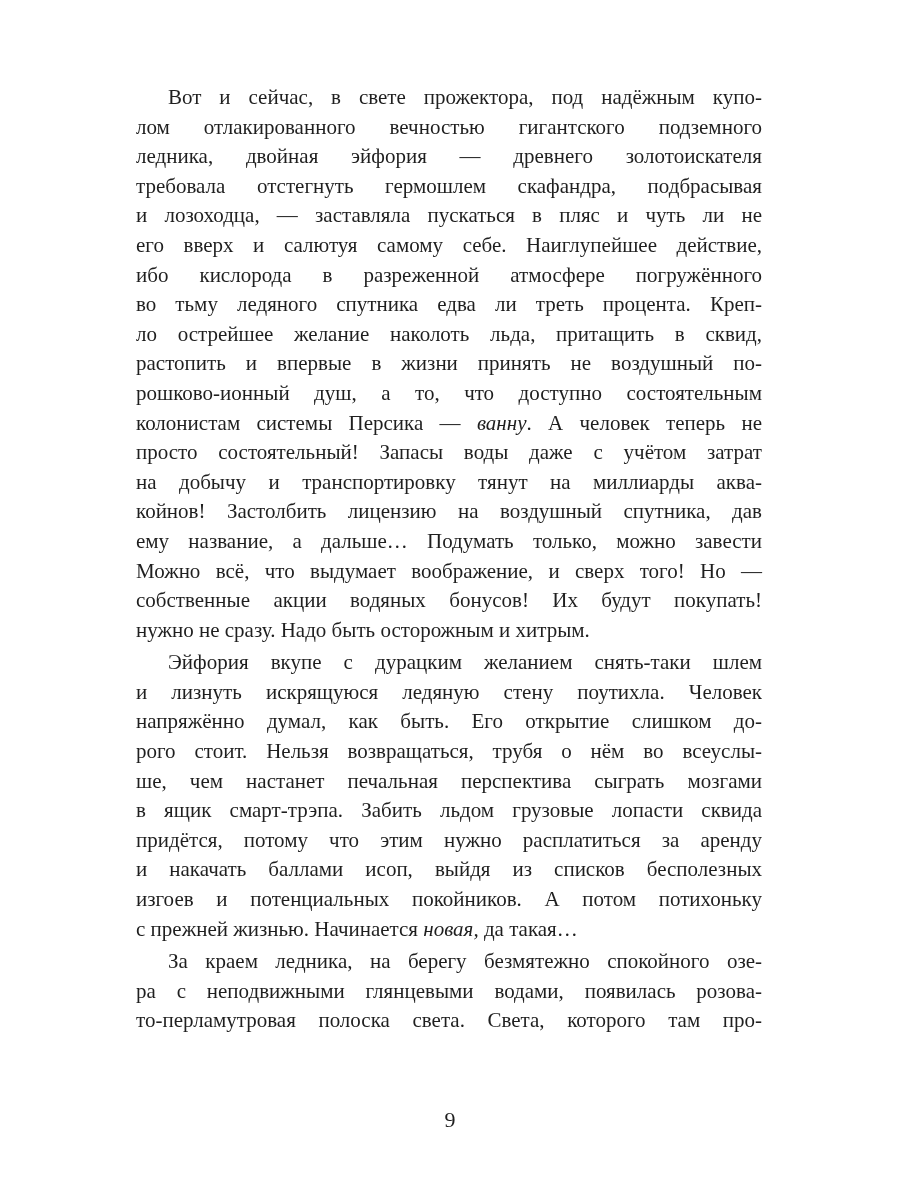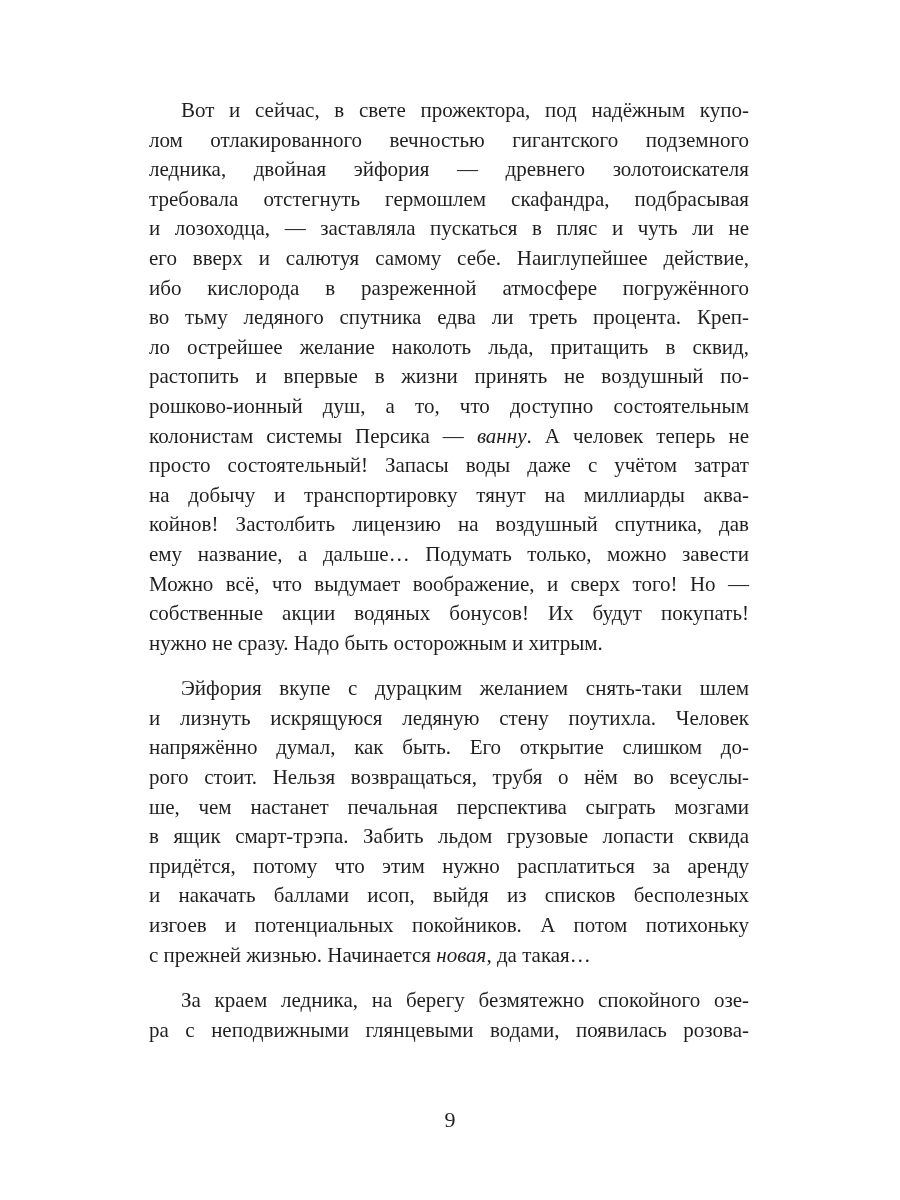--- a/index.html
+++ b/index.html
@@ -18,21 +18,21 @@
   }
   .text-block {
     position: absolute;
     left: 133px;
     top: 80px;
     width: 632px;
     font-size: 21px;
     line-height: 29.6px;
   }
   .paragraph {
-    margin: 16px;
+    margin: 3px;
   }
   .line {
     text-align: justify;
     text-align-last: justify;
     white-space: normal;
   }
   .line.first {
     text-indent: 32px;
   }
   .line.para-end {
@@ -83,16 +83,17 @@
         <div class="line">ше, чем настанет печальная перспектива сыграть мозгами</div>
         <div class="line">в ящик смарт-трэпа. Забить льдом грузовые лопасти сквида</div>
         <div class="line">придётся, потому что этим нужно расплатиться за аренду</div>
         <div class="line">и накачать баллами исоп, выйдя из списков бесполезных</div>
         <div class="line">изгоев и потенциальных покойников. А потом потихоньку</div>
         <div class="line para-end">с прежней жизнью. Начинается <i>новая,</i> да такая…</div>
       </div>
       <div class="paragraph">
         <div class="line first">За краем ледника, на берегу безмятежно спокойного озе-</div>
         <div class="line">ра с неподвижными глянцевыми водами, появилась розова-</div>
+        <div class="line">то-перламутровая полоска света. Света, которого там про-</div>
       </div>
     </div>
   <div class="page-number">9</div>
 </div>
 
 </body></html>

